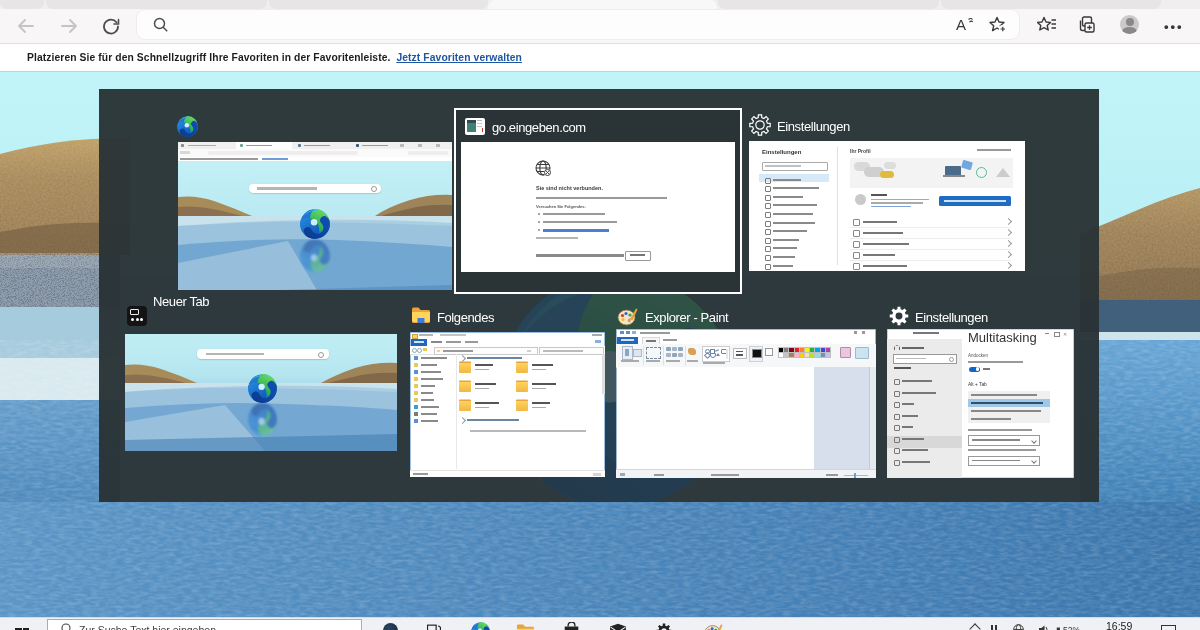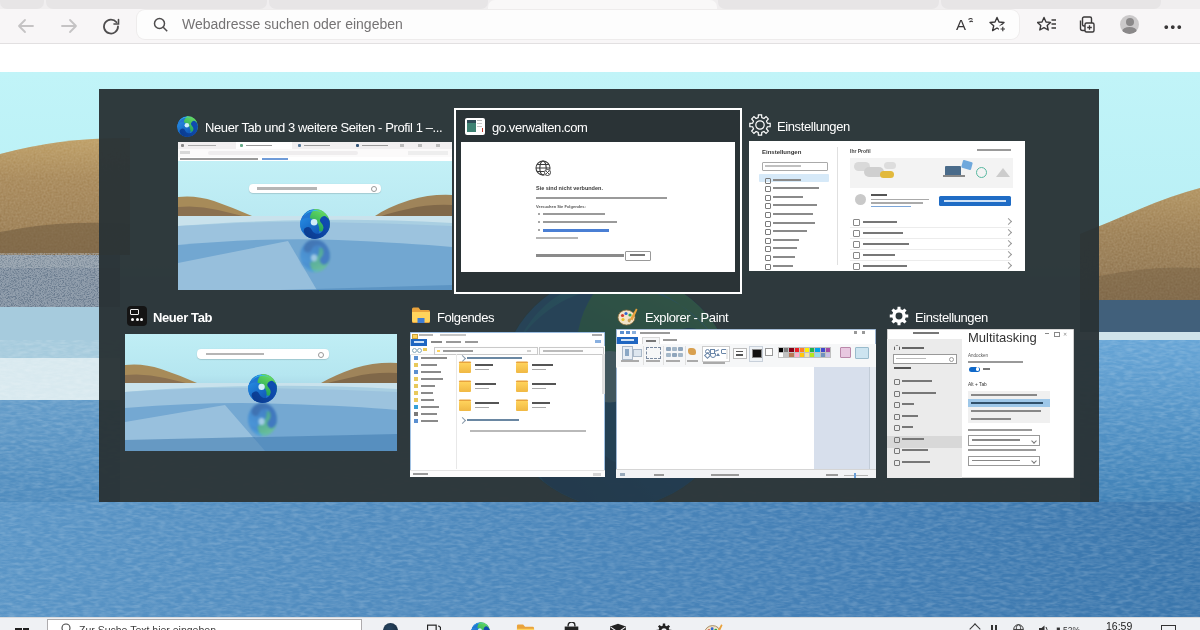--- a/index.html
+++ b/index.html
@@ -83,21 +83,20 @@
       <g stroke="#4e4c4d" stroke-width="1.8" fill="none" stroke-linecap="round">
         <path d="M99.5 5.2 A7 7 0 1 0 101 9.5"></path>
         <path d="M101.5 2.5 L101.5 7 L97 7" stroke-width="1.6"></path>
       </g>
     </svg>
     <div class="abs" id="addrbar">
       <svg class="abs" style="left:16px;top:7px" width="16" height="16" viewBox="0 0 16 16">
         <circle cx="6.5" cy="6.5" r="5" stroke="#4e4c4d" stroke-width="1.5" fill="none"></circle>
         <path d="M10.2 10.2 L14.2 14.2" stroke="#4e4c4d" stroke-width="1.5"></path>
       </svg>
-      <div class="abs" style="left:45px;top:0;font-size:14px;color:#757374;line-height:29px;">Webadresse suchen oder eingeben</div>
 
       <svg class="abs" style="left:819px;top:6px" width="18" height="17" viewBox="0 0 18 17">
         <text x="0" y="14" font-size="15" fill="#3a3839" font-family="Liberation Sans">A</text>
         <path d="M12.5 3.5 q2.5 -2 4 0" stroke="#3a3839" stroke-width="1.2" fill="none"></path>
         <path d="M13.5 6 q2 -1.6 3.2 0" stroke="#3a3839" stroke-width="1.2" fill="none"></path>
       </svg>
 
       <svg class="abs" style="left:852px;top:6px" width="19" height="18" viewBox="0 0 19 18">
         <path d="M8 1.5 L10 6 L15 6.5 L11.3 9.8 L12.4 14.6 L8 12 L3.6 14.6 L4.7 9.8 L1 6.5 L6 6 Z" fill="none" stroke="#3a3839" stroke-width="1.4" stroke-linejoin="round"></path>
         <circle cx="13.8" cy="13" r="4" fill="#fdfdfd"></circle>
@@ -115,20 +114,24 @@
       <rect x="7" y="7" width="9" height="9" rx="1.5" fill="#f8f6f7" stroke="#3a3839" stroke-width="1.4"></rect>
       <path d="M11.5 9.2 v4.6 M9.2 11.5 h4.6" stroke="#3a3839" stroke-width="1.3"></path>
     </svg>
     <div class="abs" style="left:1120px;top:6px;width:19px;height:19px;border-radius:50%;background:#cbc9ca;overflow:hidden;">
       <div class="abs" style="left:5.5px;top:3px;width:8px;height:8px;border-radius:50%;background:#8a8889;"></div>
       <div class="abs" style="left:2px;top:12px;width:15px;height:9px;border-radius:50% 50% 0 0;background:#8a8889;"></div>
     </div>
     <div class="abs" style="left:1164px;top:10px;font-size:13px;color:#3a3839;letter-spacing:2px;font-weight:bold;">•••</div>
   </div>
 
+  <div class="abs" id="notif">
+    <span style="margin-left:27px;"><b>Platzieren Sie für den Schnellzugriff Ihre Favoriten in der Favoritenleiste.</b>&nbsp;
+    <a href="#">Jetzt Favoriten verwalten</a></span>
+  </div>
 
   <div class="abs" id="desktop">
 
     <div class="abs" style="left:0;top:180px;width:120px;height:55px;background:#68798c;"></div>
     <div class="abs" style="left:0;top:178px;width:120px;height:18px;background:#7e8c9a;"></div>
     <div class="abs" style="left:0;top:235px;width:120px;height:51px;background:#a6cbdd;"></div>
     <div class="abs" style="left:0;top:286px;width:120px;height:42px;background:#d8e9ef;"></div>
     <div class="abs" style="left:0;top:328px;width:120px;height:217px;background:linear-gradient(#649cc9,#4886ba 60%,#3e7aae);"></div>
 
     <div class="abs" style="left:1080px;top:225px;width:120px;height:35px;background:#41607b;"></div>
@@ -190,21 +193,20 @@
     <div class="abs" id="overlay">
 
       <svg class="abs" style="left:400px;top:183px;opacity:0.22;" width="236" height="236" viewBox="0 0 32 32">
           <use href="#edgelogo"></use>
         </svg>
       <div class="abs" style="left:400px;top:183px;width:236px;height:236px;border-radius:50%;background:#1d4049;opacity:0.3;"></div>
 
       <svg class="abs" style="left:78px;top:27px" width="21" height="21" viewBox="0 0 32 32">
           <use href="#edgelogo"></use>
         </svg>
-      <div class="lbl" style="left:106px;top:30px;">Neuer Tab und 3 weitere Seiten - Profil 1 –...</div>
       <div class="abs" id="th1" style="left:79px;top:53px;width:274px;height:148px;background:#fff;overflow:hidden;">
 
         <div class="abs" style="left:0;top:0;width:274px;height:7px;background:#f1eff0;">
           <div class="abs" style="left:58px;top:0;width:56px;height:7px;background:#fff;"></div>
           <div class="abs" style="left:3px;top:1.5px;width:3px;height:3px;background:#888;border-radius:1px;"></div>
           <div class="abs" style="left:10px;top:2.5px;width:28px;height:1.5px;background:#ababab;"></div>
           <div class="abs" style="left:62px;top:1.5px;width:3px;height:3px;background:#6a8;border-radius:1px;"></div>
           <div class="abs" style="left:68px;top:2.5px;width:26px;height:1.5px;background:#9a9a9a;"></div>
           <div class="abs" style="left:120px;top:1.5px;width:3px;height:3px;background:#579;border-radius:1px;"></div>
           <div class="abs" style="left:126px;top:2.5px;width:26px;height:1.5px;background:#9a9a9a;"></div>
@@ -252,21 +254,21 @@
 
       <div class="abs" id="selbox" style="left:355px;top:19px;width:284px;height:182px;border:2.5px solid #fff;background:#2a3336;">
         <div class="abs" style="left:9px;top:8px;width:20px;height:17px;background:#fff;border-radius:2px;overflow:hidden;">
           <div class="abs" style="left:1.5px;top:1.5px;width:9px;height:3px;background:#2e4a56;"></div>
           <div class="abs" style="left:1.5px;top:4.5px;width:9px;height:9.5px;background:#3e8273;"></div>
           <div class="abs" style="left:12px;top:2px;width:5px;height:1.2px;background:#b8b8b8;"></div>
           <div class="abs" style="left:12px;top:5px;width:5px;height:1.2px;background:#c8c8c8;"></div>
           <div class="abs" style="left:12px;top:8px;width:5px;height:1.2px;background:#c8c8c8;"></div>
           <div class="abs" style="left:16.5px;top:10px;width:1.5px;height:4px;background:#c0392b;"></div>
         </div>
-        <div class="lbl" style="left:36px;top:9px;">go.verwalten.com</div>
+        <div class="lbl" style="left:36px;top:9px;">go.eingeben.com</div>
         <div class="abs" id="th2" style="left:5px;top:32px;width:274px;height:130px;background:#fff;overflow:hidden;color:#3a3a3a;">
           <svg class="abs" style="left:74px;top:18px" width="17" height="17" viewBox="0 0 17 17">
             <circle cx="8" cy="8" r="7" fill="none" stroke="#3a3a3a" stroke-width="1.1"></circle>
             <ellipse cx="8" cy="8" rx="3.2" ry="7" fill="none" stroke="#3a3a3a" stroke-width="1.1"></ellipse>
             <path d="M1 8 h14 M2 4.5 h12 M2 11.5 h12" stroke="#3a3a3a" stroke-width="1.1" fill="none"></path>
             <circle cx="12.5" cy="12.5" r="3.6" fill="#fff"></circle>
             <circle cx="12.5" cy="12.5" r="3" fill="none" stroke="#3a3a3a" stroke-width="1"></circle>
             <path d="M10.5 12.5 h4 M12.5 10.5 v4" stroke="#3a3a3a" stroke-width="0.9" transform="rotate(45 12.5 12.5)"></path>
           </svg>
           <div class="abs" style="left:75px;top:43px;font-size:5.5px;font-weight:bold;">Sie sind nicht verbunden.</div>
@@ -364,21 +366,21 @@
           <div class="abs" style="left:114px;top:123.5px;width:44px;height:2px;background:#777;"></div>
           <div class="abs" style="left:257px;top:122.0px;width:4px;height:4px;border-right:1px solid #999;border-top:1px solid #999;transform:rotate(45deg);"></div>
       </div>
 
       <div class="abs" style="left:28px;top:217px;width:20px;height:20px;background:#141414;border-radius:4px;">
         <div class="abs" style="left:3px;top:3px;width:7px;height:4px;border:1.2px solid #efefef;border-radius:1px;"></div>
         <div class="abs" style="left:4px;top:12px;width:3px;height:3px;background:#fff;border-radius:50%;"></div>
         <div class="abs" style="left:8.5px;top:12px;width:3px;height:3px;background:#fff;border-radius:50%;"></div>
         <div class="abs" style="left:13px;top:12px;width:3px;height:3px;background:#fff;border-radius:50%;"></div>
       </div>
-      <div class="lbl" style="left:54px;top:220px;font-weight:bold;">Neuer Tab</div>
+      <div class="lbl" style="left:54px;top:204px;">Neuer Tab</div>
       <div class="abs" id="th4" style="left:26px;top:245px;width:272px;height:117px;background:linear-gradient(#c0eef5,#b5e6f0 35%,#a8d6e6 48%);overflow:hidden;">
         <div class="abs" style="left:72px;top:15px;width:132px;height:10px;background:#fff;border-radius:4px;box-shadow:0 0.5px 1px rgba(0,0,0,0.25);">
           <div class="abs" style="left:9px;top:3.5px;width:58px;height:2.5px;background:#b5b5b5;"></div>
           <div class="abs" style="left:121px;top:2.5px;width:4px;height:4px;border:1px solid #999;border-radius:50%;"></div>
         </div>
         <svg class="abs" style="left:0;top:26px;" width="272" height="91" viewBox="0 0 272 91" preserveAspectRatio="none">
           <path d="M0 5 Q18 3 36 9 Q54 15 72 23 L72 26 L0 26 Z" fill="#a78b59"></path>
           <path d="M0 15 Q20 13 40 18 Q58 22 76 27 L76 30 L0 30 Z" fill="#8a7050"></path>
           <path d="M272 3 Q250 2 230 8 Q210 15 196 23 L196 26 L272 26 Z" fill="#9f845a"></path>
           <path d="M272 13 Q248 12 228 17 Q208 21 190 27 L190 30 L272 30 Z" fill="#806849"></path>

